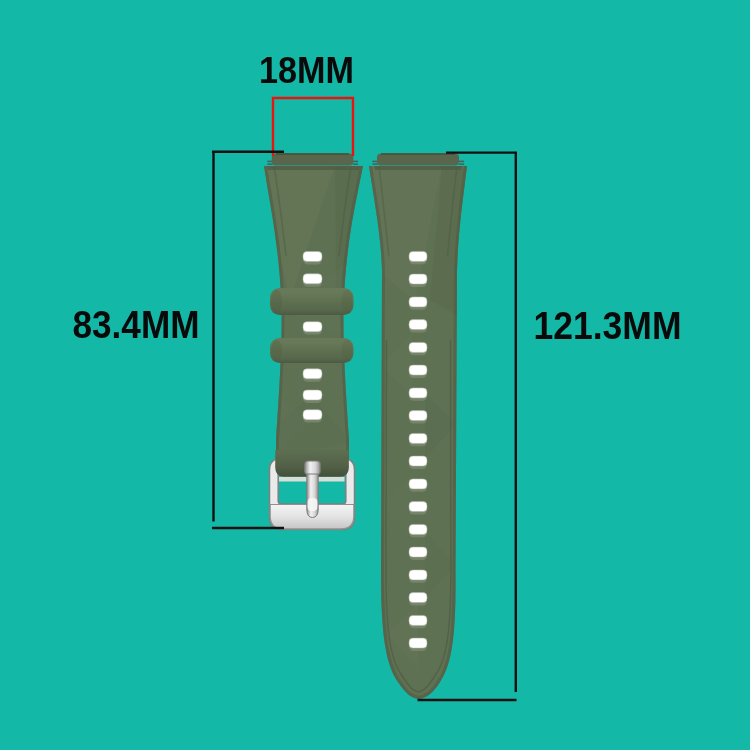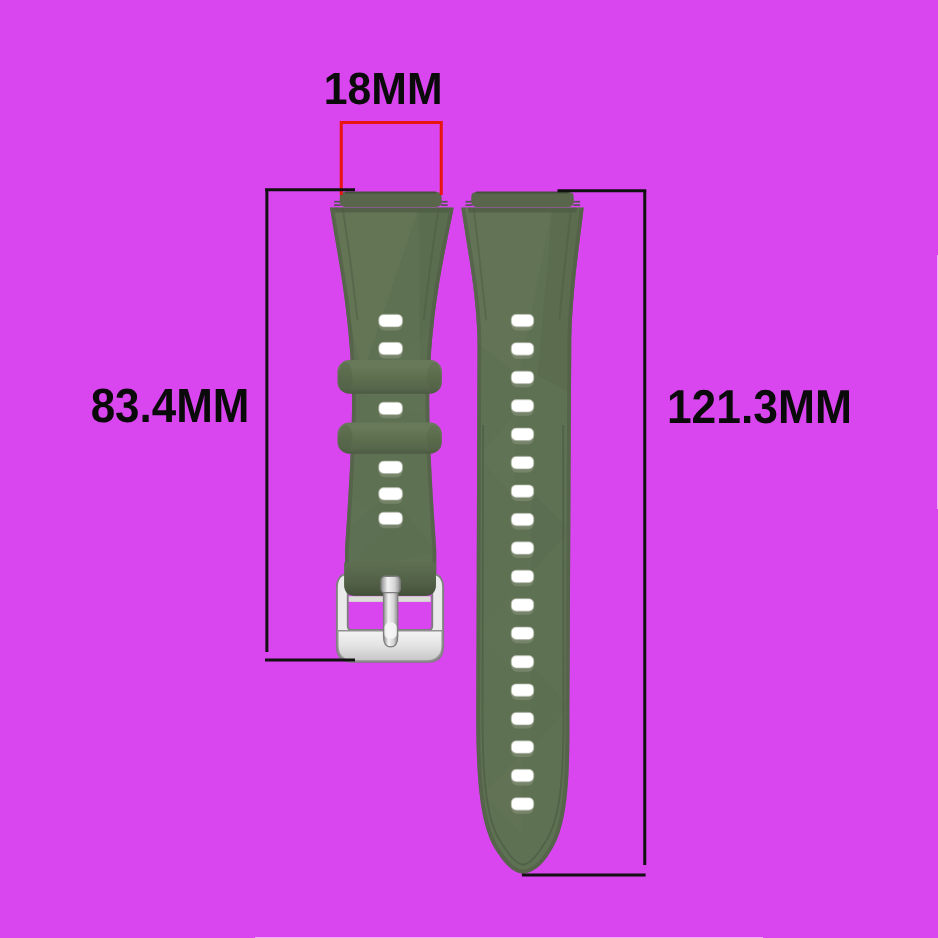--- a/index.html
+++ b/index.html
@@ -1,16 +1,16 @@
 <!DOCTYPE html>
 <html><head>
 <meta charset="utf-8">
 <style>
   html,body{margin:0;padding:0;background:#ffffff;}
-  .page{width:750px;height:750px;position:relative;background:#d946ef;overflow:hidden;}
+  .page{width:750px;height:750px;position:relative;background:#14b8a6;overflow:hidden;}
   svg{display:block;}
   text{font-family:"Liberation Sans",sans-serif;font-weight:bold;fill:#0a0a0a;}
 </style>
 </head>
 <body>
 <div class="page">
 <svg width="750" height="750" viewBox="0 0 750 750">
 <defs>
   <linearGradient id="barGrad" x1="0" y1="0" x2="0" y2="1">
     <stop offset="0" stop-color="#49553e"></stop>

